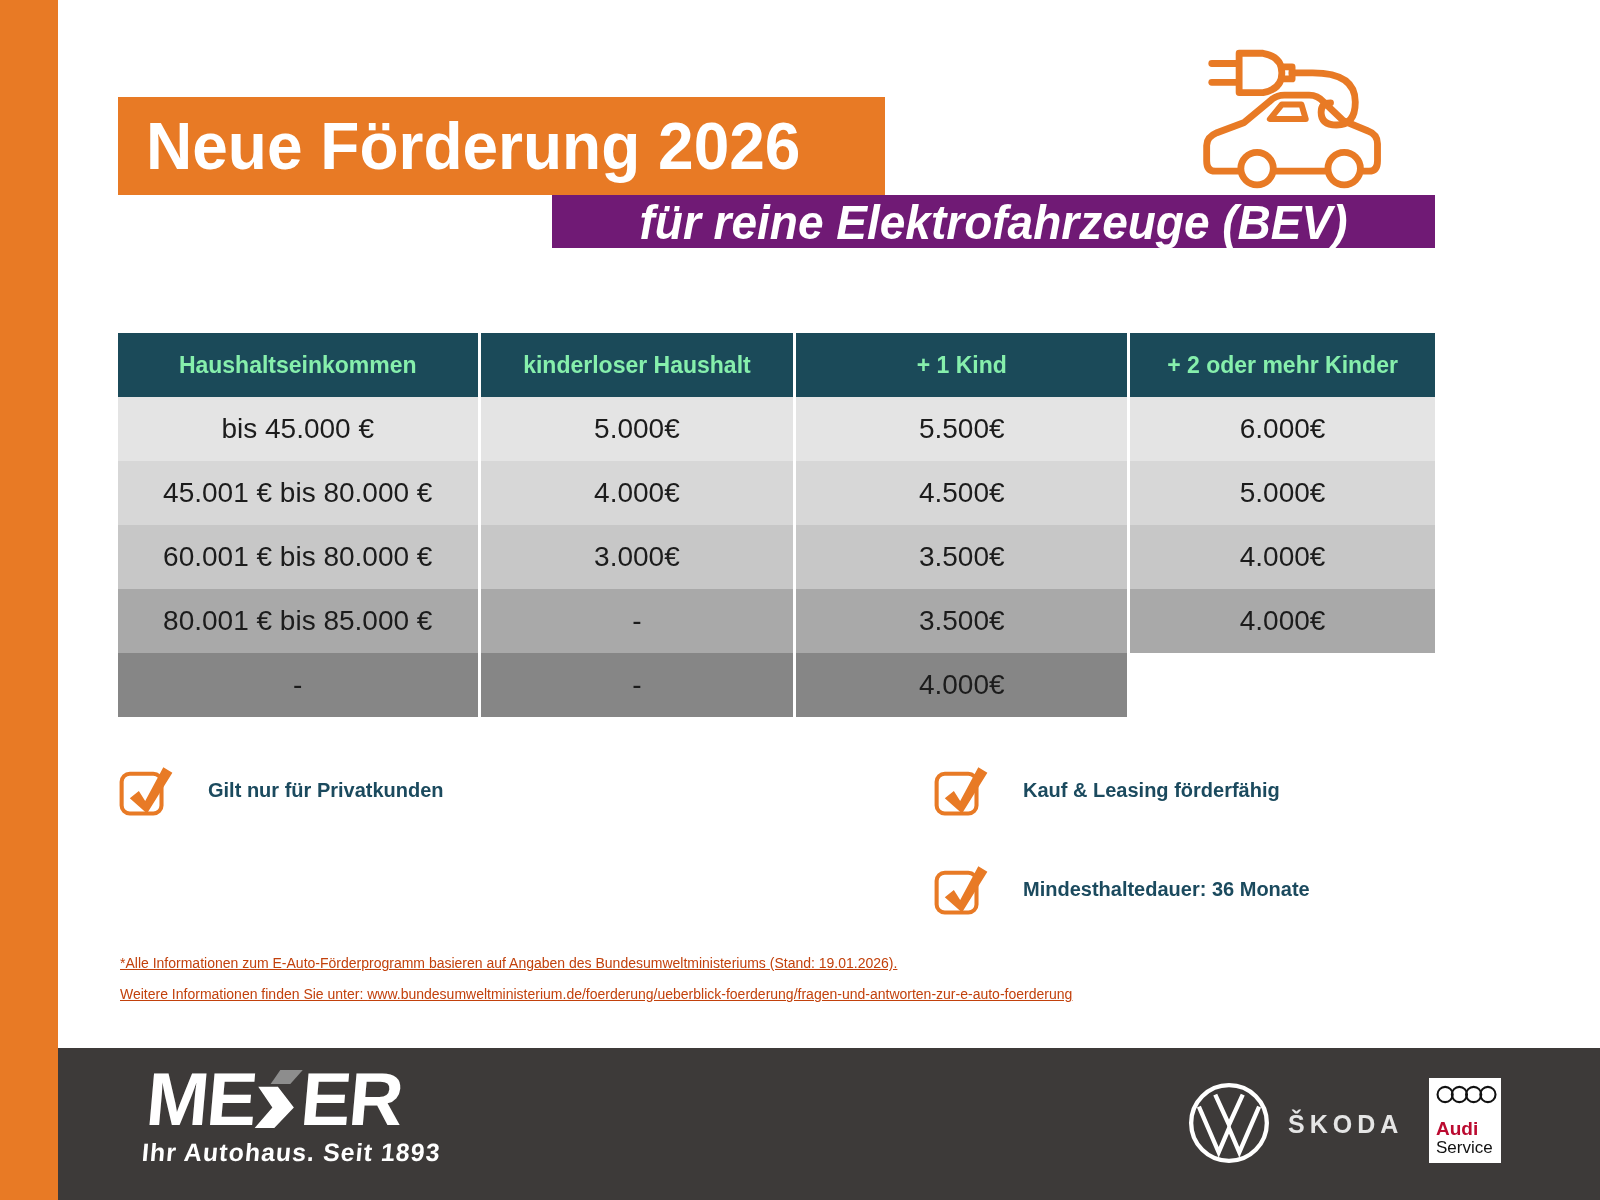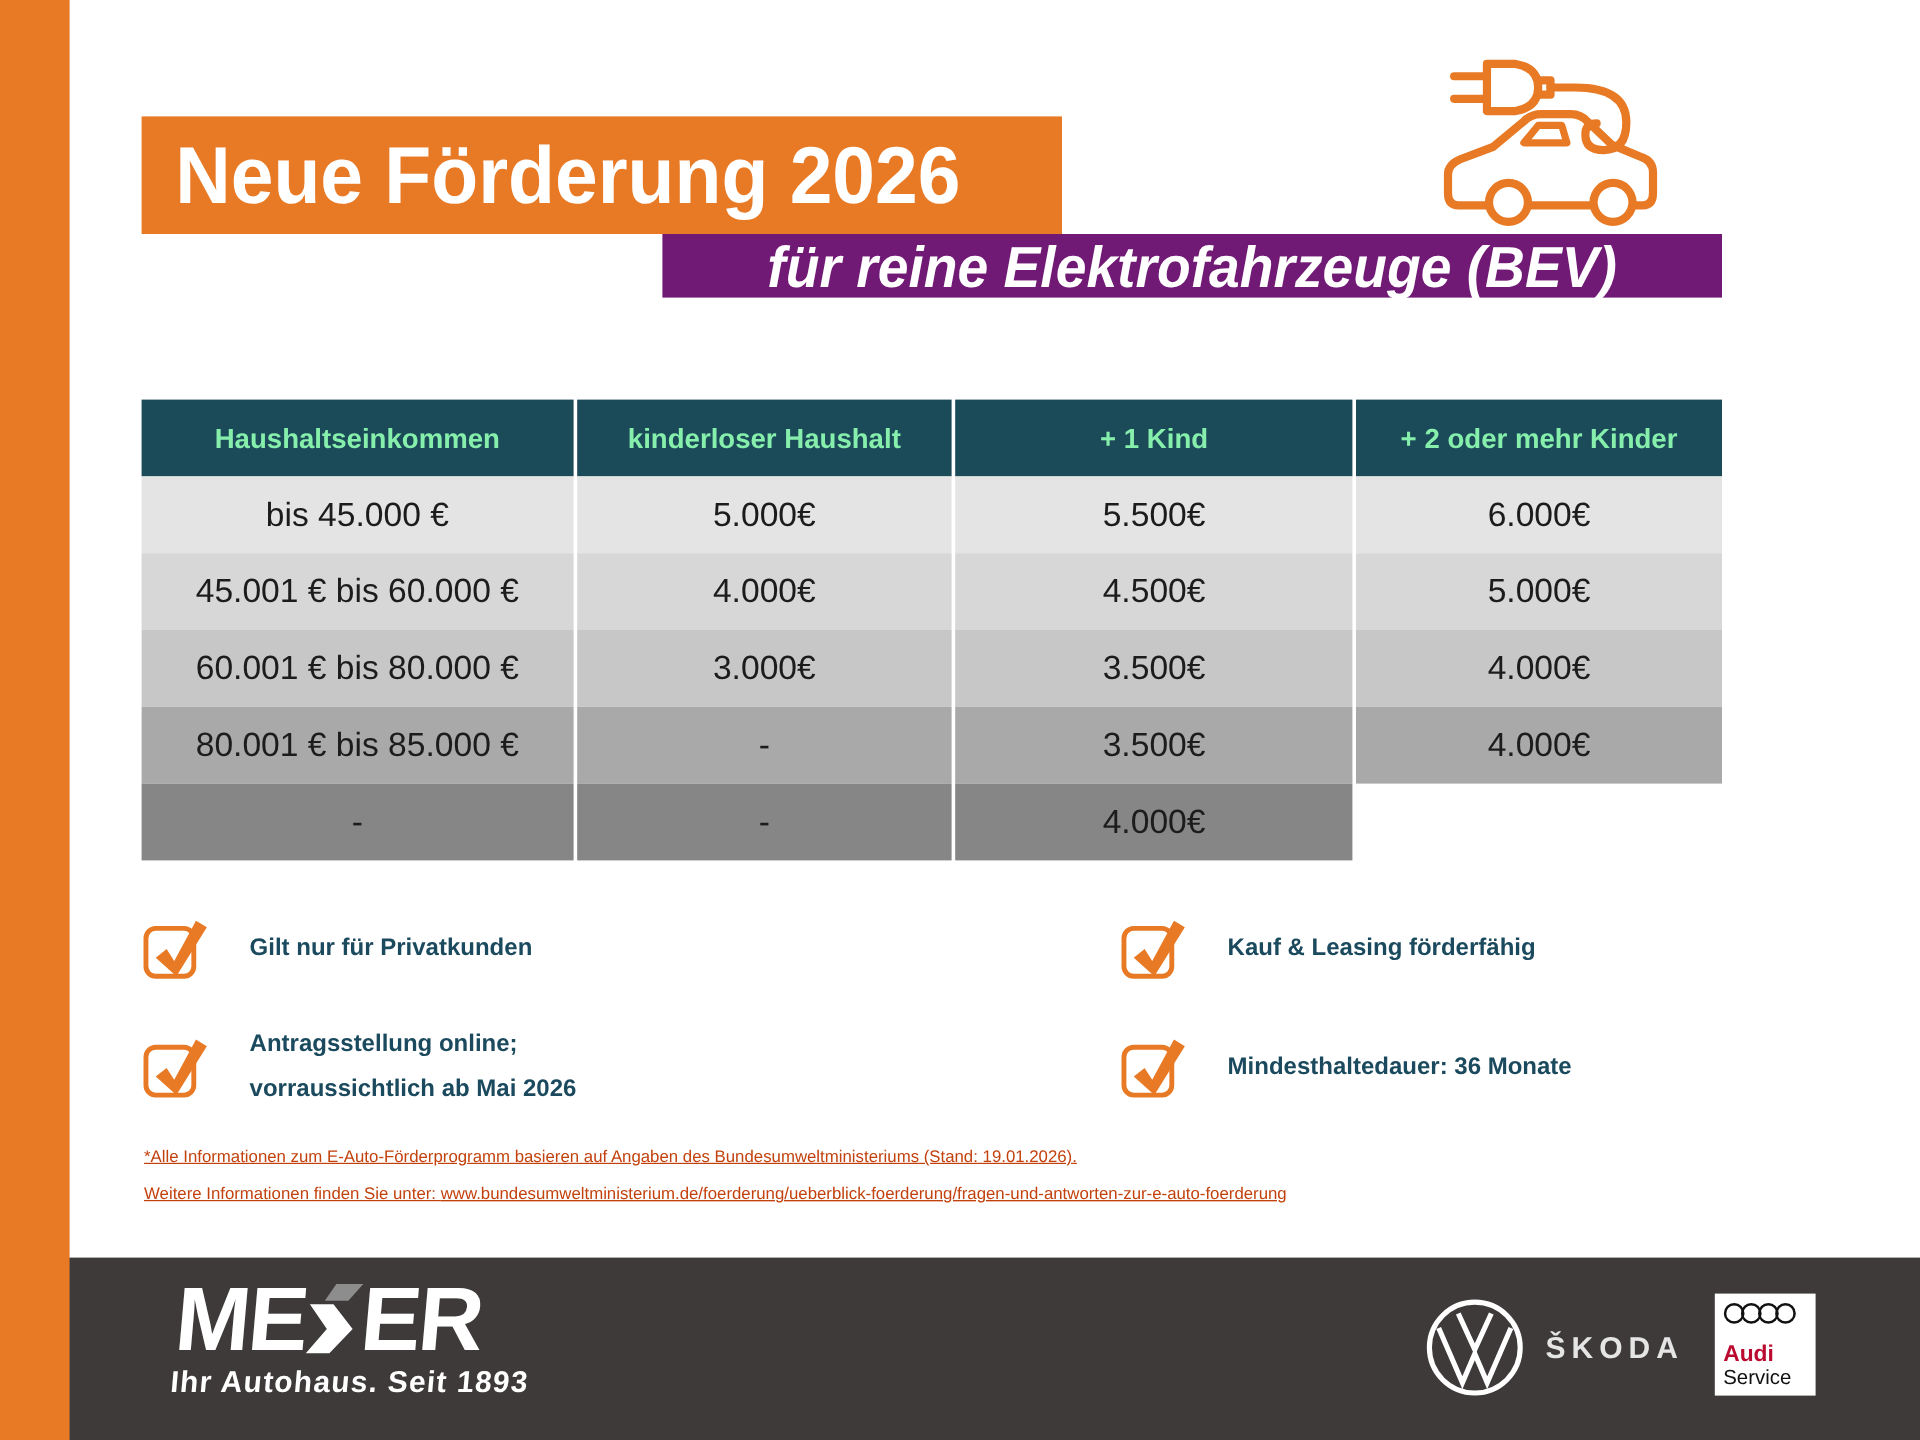--- a/index.html
+++ b/index.html
@@ -34,21 +34,21 @@
   
   .footer{position:absolute;left:0;right:0;top:1048px;height:152px;background:#3d3a39;}
   .meyer{position:absolute;left:145px;top:22px;transform:skewX(-5deg);}
   .meyer-row{display:flex;align-items:flex-start;color:#fff;font-size:75px;line-height:58px;
         font-weight:700;letter-spacing:-2px;}
   .meyer-chevron{width:44px;height:58px;margin:0 1px;}
   .meyer-tag{color:#fff;font-size:25px;font-weight:700;letter-spacing:1px;margin-top:10px;}
   .vw{position:absolute;left:1186px;top:32px;width:86px;height:86px;}
   .skoda{position:absolute;left:1288px;top:0;height:152px;display:flex;align-items:center;
         color:#e5e5e5;font-size:25px;font-weight:700;letter-spacing:5px;}
-  .audi-box{position:absolute;left:1429px;top:30px;width:84px;height:85px;background:#fff;
+  .audi-box{position:absolute;left:1429px;top:30px;width:72px;height:85px;background:#fff;
         box-sizing:border-box;padding:7px 6px 6px 7px;display:flex;flex-direction:column;}
   .audi-rings{width:62px;height:19px;}
   .audi-brand{margin-top:auto;color:#bb0a30;font-weight:700;font-size:19px;line-height:20px;}
   .audi-service{color:#111;font-size:17px;line-height:18px;}
 </style>
 </head>
 <body>
 
 <div class="page">
 
@@ -84,21 +84,21 @@
       <div class="cell">+ 1 Kind</div>
       <div class="cell">+ 2 oder mehr Kinder</div>
     </div>
     <div class="trow tbody r0">
       <div class="cell">bis 45.000 €</div>
       <div class="cell">5.000€</div>
       <div class="cell">5.500€</div>
       <div class="cell">6.000€</div>
     </div>
     <div class="trow tbody r1">
-      <div class="cell">45.001 € bis 60.000 €</div>
+      <div class="cell">45.001 € bis 80.000 €</div>
       <div class="cell">4.000€</div>
       <div class="cell">4.500€</div>
       <div class="cell">5.000€</div>
     </div>
     <div class="trow tbody r2">
       <div class="cell">60.001 € bis 80.000 €</div>
       <div class="cell">3.000€</div>
       <div class="cell">3.500€</div>
       <div class="cell">4.000€</div>
     </div>
@@ -118,30 +118,20 @@
   <div class="check-item" style="left:118px;top:758px;height:64px;">
     <svg class="check-ic" viewBox="0 0 64 64">
       <rect x="4" y="14" width="44" height="44" rx="9" fill="none" stroke="#e87a25" stroke-width="4.5"></rect>
       <polygon points="13,41 23,33 30,44 50,7 60,13 32,58" fill="#e87a25"></polygon>
     </svg>
     <div class="txt">
         <div>Gilt nur für Privatkunden</div>
       </div>
   </div>
 
-  <div class="check-item" style="left:118px;top:850px;height:78px;">
-    <svg class="check-ic" viewBox="0 0 64 64">
-      <rect x="4" y="14" width="44" height="44" rx="9" fill="none" stroke="#e87a25" stroke-width="4.5"></rect>
-      <polygon points="13,41 23,33 30,44 50,7 60,13 32,58" fill="#e87a25"></polygon>
-    </svg>
-    <div class="txt">
-      <div>Antragsstellung online;</div>
-      <div>vorraussichtlich ab Mai 2026</div>
-    </div>
-  </div>
 
   <div class="check-item" style="left:933px;top:758px;height:64px;">
     <svg class="check-ic" viewBox="0 0 64 64">
       <rect x="4" y="14" width="44" height="44" rx="9" fill="none" stroke="#e87a25" stroke-width="4.5"></rect>
       <polygon points="13,41 23,33 30,44 50,7 60,13 32,58" fill="#e87a25"></polygon>
     </svg>
     <div class="txt">
         <div>Kauf &amp; Leasing förderfähig</div>
       </div>
   </div>

